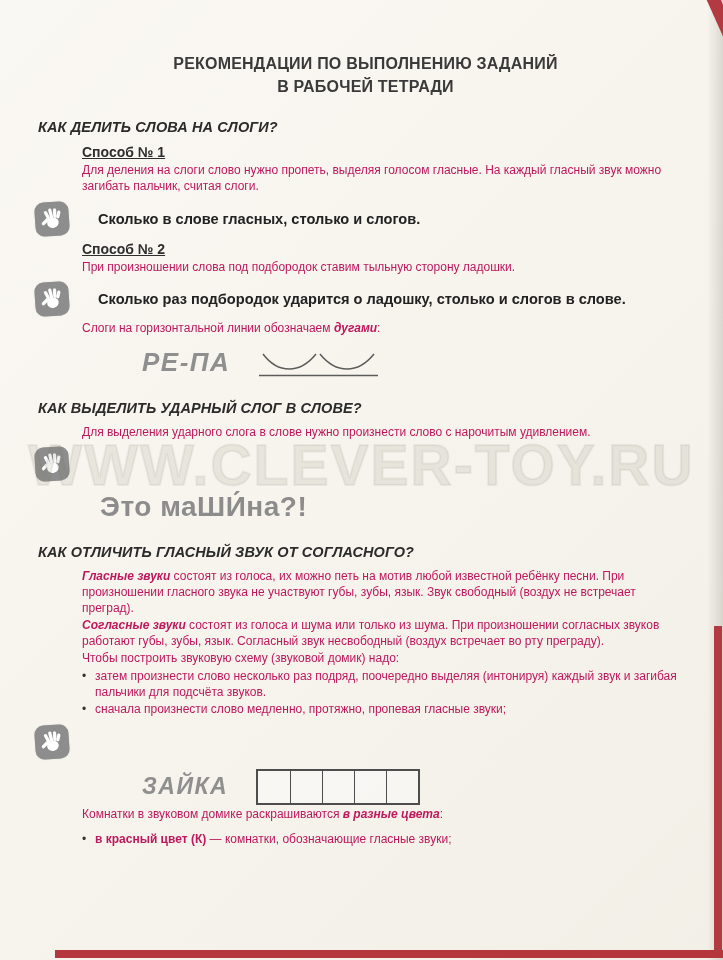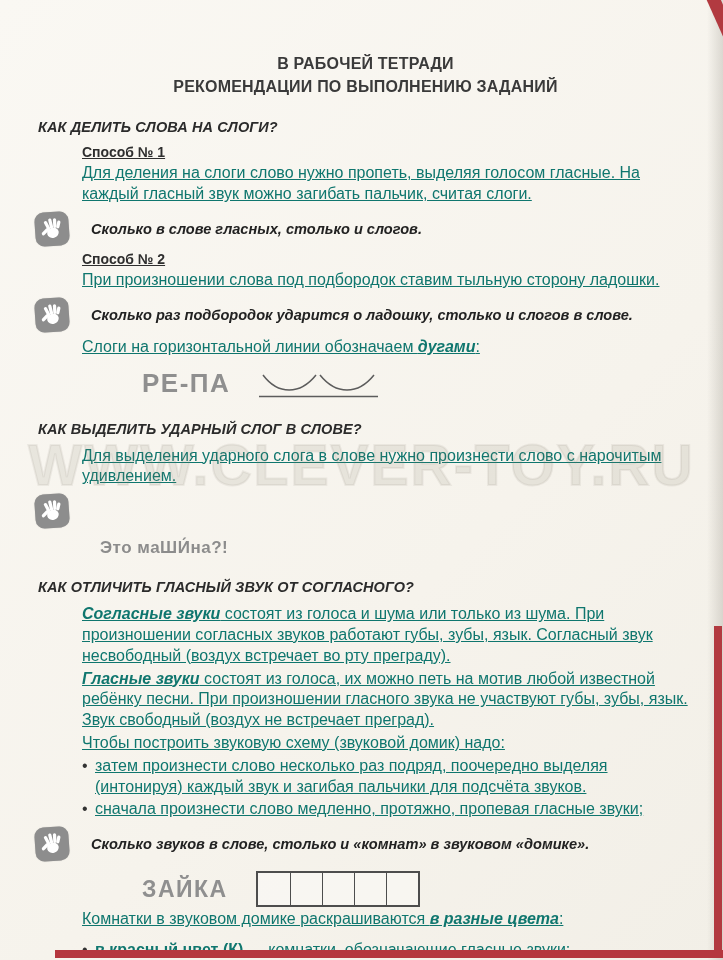--- a/index.html
+++ b/index.html
@@ -8,34 +8,34 @@
     font-family:"Liberation Sans","DejaVu Sans",sans-serif;
     background:linear-gradient(135deg,#faf8f3 0%,#f6f3ec 60%,#f2efe7 100%);
   }
   .page{position:relative;width:723px;height:960px;padding:52px 30px 0 38px;box-sizing:border-box;}
   .edge-shadow{position:absolute;right:0;top:0;bottom:0;width:16px;
     background:linear-gradient(to right,rgba(0,0,0,0),rgba(90,85,75,0.18));pointer-events:none;}
   .title{ text-align:center;font-weight:700;font-size:16px;line-height:1.45;color:#3a3a3a;letter-spacing:0.2px;margin:0 20px 6px 20px;}
   .h2{font-size:14.5px;font-weight:700;color:#2b2b2b;margin:21px 0 9px 0;letter-spacing:0.1px;font-style:italic;}
   .indent{margin-left:44px;}
   .method{font-weight:700;font-size:14px;color:#2e2e2e;text-decoration:underline;margin:5px 0 3px 0;}
-  p{margin:2px 0;font-size:16px;line-height:1.3;color:#0f766e;text-decoration:underline;}
+  p{margin:2px 0;font-size:12px;line-height:1.3;color:#be185d;}
   .body-text{margin-right:4px;}
   .bi{font-weight:700;font-style:italic;text-align:right;}
   .b{font-weight:700;}
-  .rule{display:flex;align-items:center;gap:22px;margin:7px 0 5px -3px;font-style:italic;}
+  .rule{display:flex;align-items:center;gap:29px;margin:7px 0 5px -3px;}
   .rule .txt{font-weight:700;font-size:14.6px;color:#222;}
   .hand{width:34px;height:34px;border-radius:9px;background:#8d8d8d;flex:0 0 auto;
     display:flex;align-items:center;justify-content:center;transform:rotate(-4deg);
     box-shadow:0 0 1px rgba(0,0,0,.25);}
   .hand svg{width:26px;height:26px;display:block;}
   .bigword{font-size:26px;font-weight:700;color:#8f8f8f;letter-spacing:1.5px;white-space:nowrap;}
-  .example{display:flex;align-items:flex-end;gap:28px;margin:10px 0 2px 104px;}
+  .example{display:flex;align-items:flex-end;gap:28px;margin:10px 0 2px 104px;font-style:italic;}
   .example.mid{align-items:center;}
-  .exclaim{font-size:17px;font-weight:700;color:#8c8c8c;margin:10px 0 0 62px;letter-spacing:0.5px;}
+  .exclaim{font-size:28px;font-weight:700;color:#8c8c8c;margin:10px 0 0 62px;letter-spacing:0.5px;}
   .cells{display:flex;border:2px solid #4d4d4d;background:rgba(255,255,255,0.35);}
   .cells .cell{width:32px;height:32px;border-left:1.5px solid #4d4d4d;box-sizing:border-box;}
   .cells .cell:first-child{border-left:none;}
   .bullet{position:relative;padding-left:13px;margin:2px 0;}
   .bullet::before{content:"\2022";position:absolute;left:0;top:0;color:#333;}
   .watermark{position:absolute;left:50%;top:432px;transform:translateX(-50%);
     font-size:57px;font-weight:700;letter-spacing:2px;white-space:nowrap;z-index:4;
     color:rgba(126,120,104,0.13);-webkit-text-stroke:2px rgba(126,120,104,0.10);
     pointer-events:none;}
   .red-corner{position:absolute;top:-12px;right:-8px;width:13px;height:72px;
@@ -45,22 +45,22 @@
   .arcs{display:block;}
 </style>
 </head>
 <body>
 
 <div class="page">
 
   <div class="watermark">WWW.CLEVER-TOY.RU</div>
 
   <div class="title">
+    <div>РЕКОМЕНДАЦИИ ПО ВЫПОЛНЕНИЮ ЗАДАНИЙ</div>
     <div>В РАБОЧЕЙ ТЕТРАДИ</div>
-    <div>РЕКОМЕНДАЦИИ ПО ВЫПОЛНЕНИЮ ЗАДАНИЙ</div>
   </div>
 
   <div class="h2">КАК ДЕЛИТЬ СЛОВА НА СЛОГИ?</div>
   <div class="indent">
     <div class="method">Способ № 1</div>
     <p class="body-text">Для деления на слоги слово нужно пропеть, выделяя голосом гласные. На каждый гласный звук можно загибать пальчик, считая слоги.</p>
   </div>
   <div class="rule">
     <span class="hand">
       <svg viewBox="0 0 24 24" aria-hidden="true">
@@ -122,43 +122,42 @@
         <rect x="17.2" y="5.6" width="3" height="7.4" rx="1.5" transform="rotate(26 18.7 9.3)"></rect>
         <rect x="1.4" y="11.4" width="8.2" height="3.1" rx="1.55" transform="rotate(-32 5.5 13)"></rect>
       </g>
         </svg>
     </span>
   </div>
   <div class="exclaim">Это маШИ́на?!</div>
 
   <div class="h2">КАК ОТЛИЧИТЬ ГЛАСНЫЙ ЗВУК ОТ СОГЛАСНОГО?</div>
   <div class="indent">
+    <p class="body-text"><span class="bi">Гласные звуки</span><span> состоят из голоса, их можно петь на мотив любой известной ребёнку песни. При произношении гласного звука не участвуют губы, зубы, язык. Звук свободный (воздух не встречает преград).</span></p>
     <p class="body-text"><span class="bi">Согласные звуки</span><span> состоят из голоса и шума или только из шума. При произношении согласных звуков работают губы, зубы, язык. Согласный звук несвободный (воздух встречает во рту преграду).</span></p>
-    <p class="body-text"><span class="bi">Гласные звуки</span><span> состоят из голоса, их можно петь на мотив любой известной ребёнку песни. При произношении гласного звука не участвуют губы, зубы, язык. Звук свободный (воздух не встречает преград).</span></p>
   </div>
 
   <div class="indent">
     <p>Чтобы построить звуковую схему (звуковой домик) надо:</p>
     <p class="bullet"><span>затем произнести слово несколько раз подряд, поочередно выделяя (интонируя) каждый звук и загибая пальчики для подсчёта звуков.</span></p>
     <p class="bullet"><span>сначала произнести слово медленно, протяжно, пропевая гласные звуки;</span></p>
   </div>
   <div class="rule">
     <span class="hand">
       <svg viewBox="0 0 24 24" aria-hidden="true">
           <g fill="#ffffff" transform="rotate(-10 12 12)">
         <ellipse cx="12" cy="15.6" rx="5.4" ry="4.8"></ellipse>
         <rect x="10.5" y="2.1" width="3" height="9.5" rx="1.5"></rect>
         <rect x="6.8" y="3.2" width="3" height="9" rx="1.5" transform="rotate(-14 8.3 7.7)"></rect>
         <rect x="14.2" y="2.9" width="3" height="9" rx="1.5" transform="rotate(11 15.7 7.4)"></rect>
         <rect x="17.2" y="5.6" width="3" height="7.4" rx="1.5" transform="rotate(26 18.7 9.3)"></rect>
         <rect x="1.4" y="11.4" width="8.2" height="3.1" rx="1.55" transform="rotate(-32 5.5 13)"></rect>
       </g>
         </svg>
     </span>
-    <span class="txt">Сколько звуков в слове, столько и «комнат» в звуковом «домике».</span>
   </div>
 
   <div class="example mid">
     <span class="bigword" style="font-size:23px;text-align:center;">ЗАЙКА</span>
     <div class="cells">
       <div class="cell"></div>
       <div class="cell"></div>
       <div class="cell"></div>
       <div class="cell"></div>
       <div class="cell"></div>

